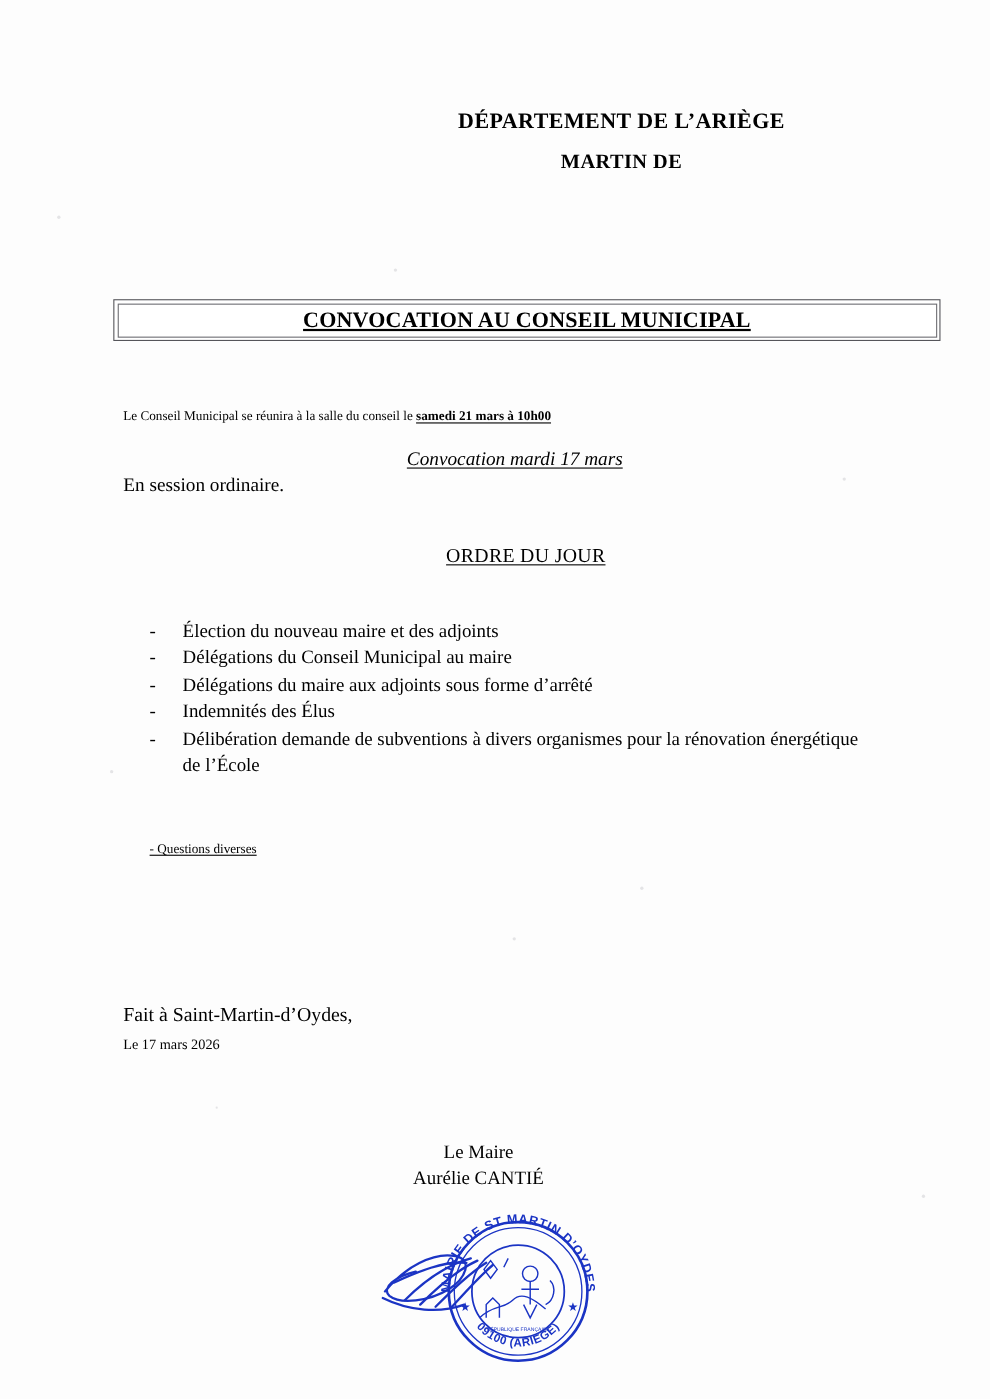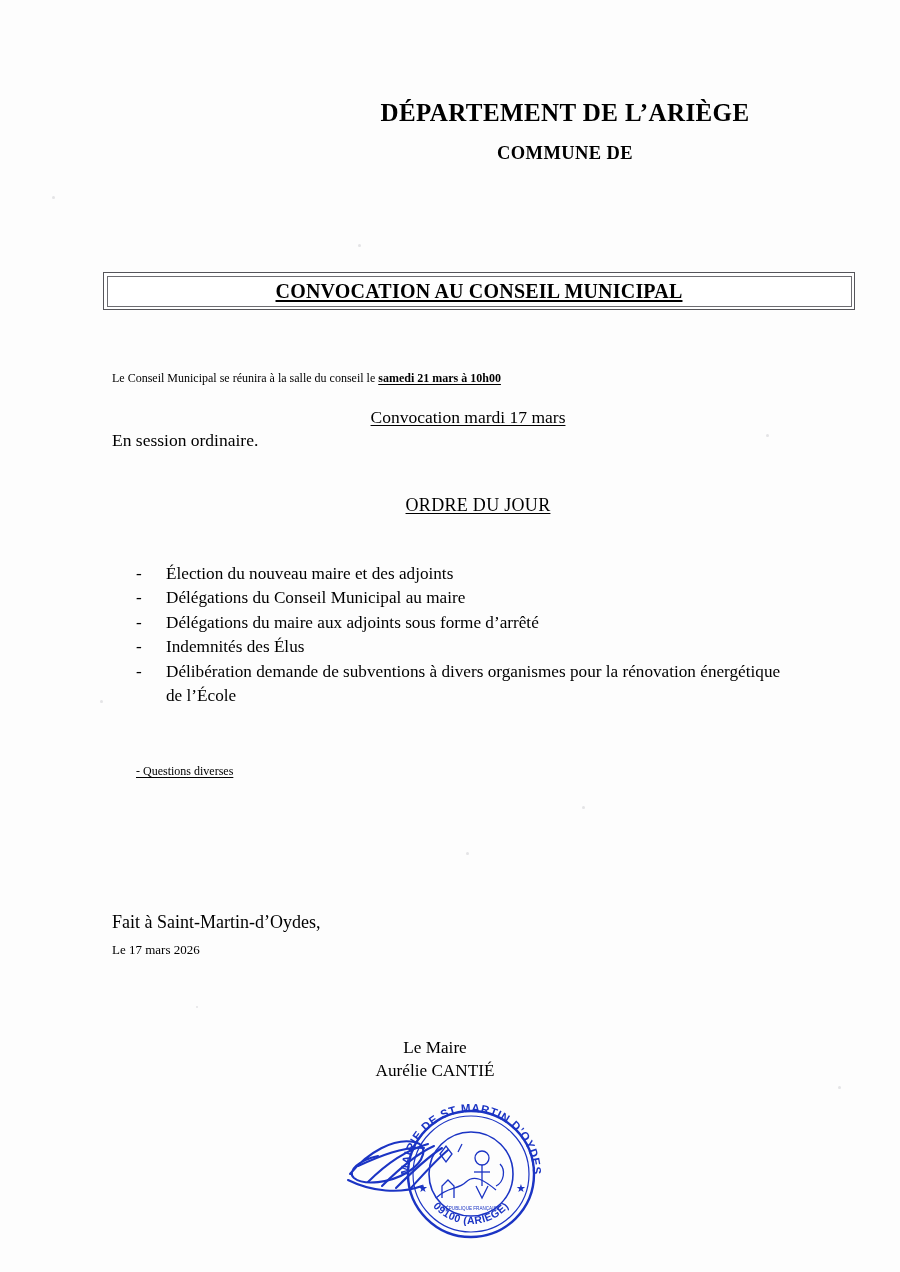--- a/index.html
+++ b/index.html
@@ -26,21 +26,21 @@
   
   .header {
     position: absolute;
     top: 100px;
     left: 0;
     width: 900px;
     text-align: center;
   }
   .header .line {
     font-weight: bold;
-    font-size: 25px;
+    font-size: 20px;
     letter-spacing: 0.4px;
     line-height: 1.0;
     margin-bottom: 19px;
   }
   .header .line.l2 { font-size: 18.5px; }
   .header .line.l3 { font-size: 19.5px; letter-spacing: 0.6px; }
   .header-shift { padding-left: 230px; }
 
   
   .title-box-outer {
@@ -93,21 +93,21 @@
     left: 0;
     top: 407px;
     width: 900px;
     text-align: center;
     font-size: 17.5px;
   }
   .convocation-line span {
     text-decoration: underline;
     text-underline-offset: 2px;
   }
-  .convocation-shift { padding-left: 36px; }
+  .convocation-shift { padding-left: 36px; font-style: italic; }
 
   .para-session {
     position: absolute;
     left: 112px;
     top: 430px;
     font-size: 17.5px;
   }
 
   .agenda-heading {
     position: absolute;
@@ -212,21 +212,21 @@
   <div class="speckle" style="left:766px;top:434px;width:3px;height:3px;"></div>
   <div class="speckle" style="left:100px;top:700px;width:3px;height:3px;"></div>
   <div class="speckle" style="left:466px;top:852px;width:3px;height:3px;"></div>
   <div class="speckle" style="left:582px;top:806px;width:3px;height:3px;"></div>
   <div class="speckle" style="left:838px;top:1086px;width:3px;height:3px;"></div>
   <div class="speckle" style="left:196px;top:1006px;width:2px;height:2px;"></div>
 
   <div class="header">
     <div class="header-shift">
       <div class="line l1">DÉPARTEMENT DE L’ARIÈGE</div>
-      <div class="line l2">COMMUNE DE</div>
+      <div class="line l2">MARTIN DE</div>
     </div>
   </div>
 
   <div class="title-box-outer">
     <div class="title-box-inner">
       <span class="title-text">CONVOCATION AU CONSEIL MUNICIPAL</span>
     </div>
   </div>
 
   <div class="para-intro">

